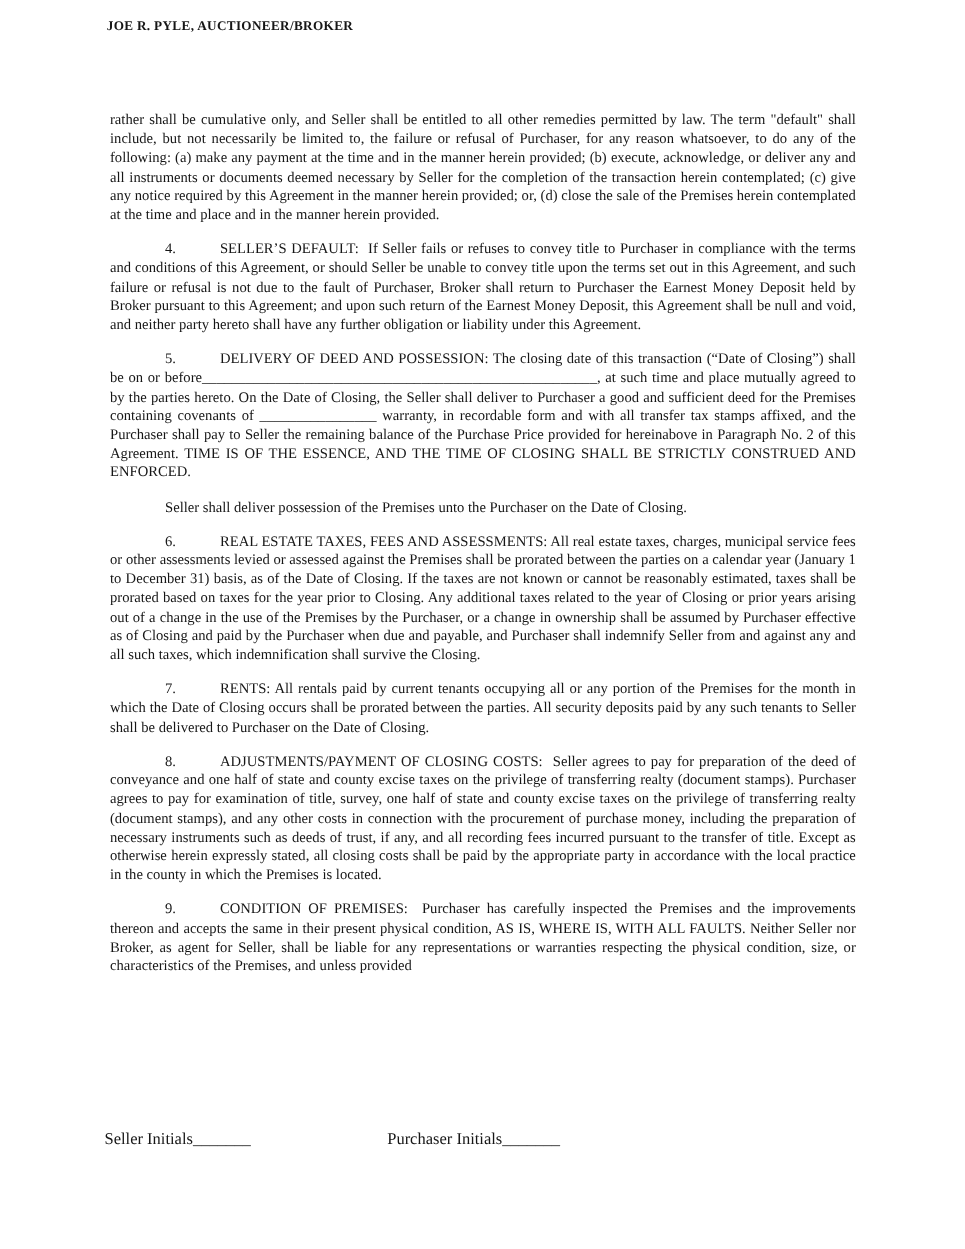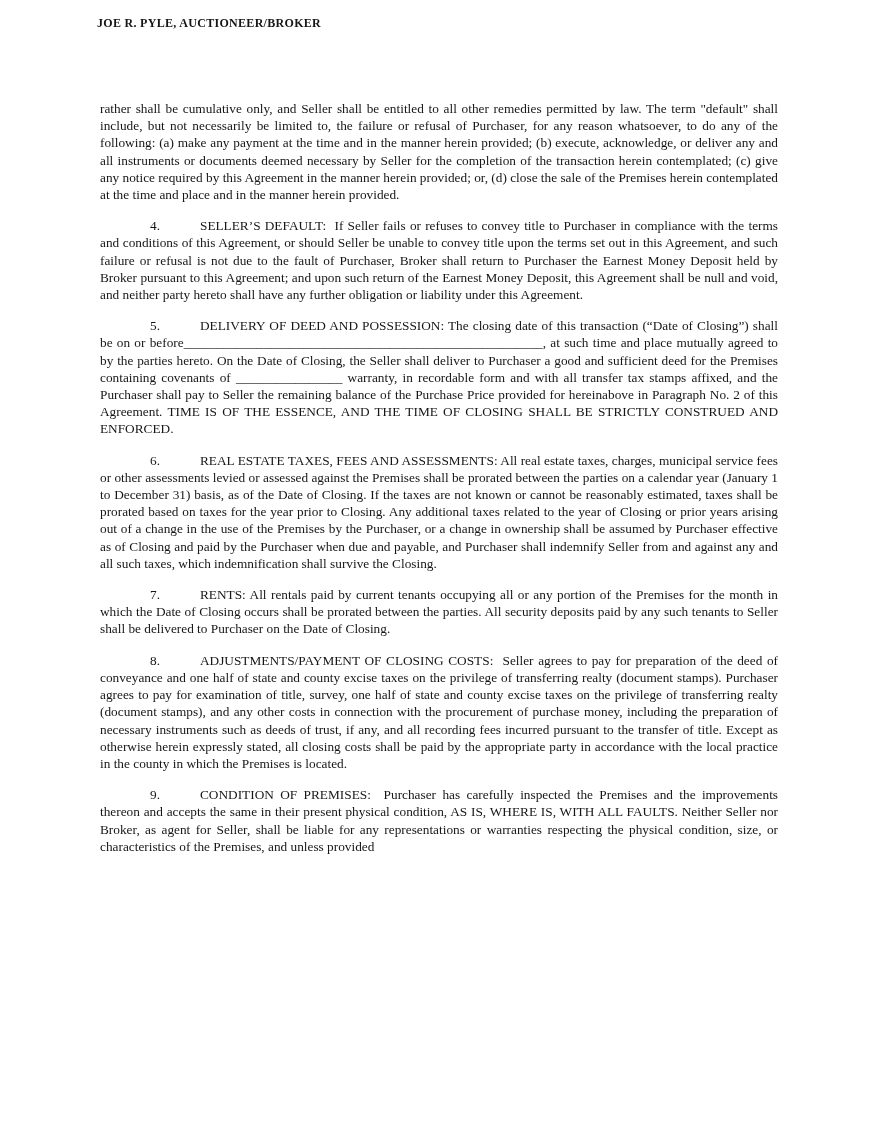--- a/index.html
+++ b/index.html
@@ -83,25 +83,30 @@
   <div class="doc-header">JOE R. PYLE, AUCTIONEER/BROKER</div>
 
   <div class="content">
 
     <p><span>rather shall be cumulative only, and Seller shall be entitled to all other remedies permitted by law. The term "default" shall include, but not necessarily be limited to, the failure or refusal of Purchaser, for any reason whatsoever, to do any of the following: (a) make any payment at the time and in the manner herein provided; (b) execute, acknowledge, or deliver any and all instruments or documents deemed necessary by Seller for the completion of the transaction herein contemplated; (c) give any notice required by this Agreement in the manner herein provided; or, (d) close the sale of the Premises herein contemplated at the time and place and in the manner herein provided.</span></p>
 
     <p><span class="tab1"></span><span>4.</span><span class="tab2"></span><span class="sec-heading">SELLER’S DEFAULT</span><span>:&nbsp; If Seller fails or refuses to convey title to Purchaser in compliance with the terms and conditions of this Agreement, or should Seller be unable to convey title upon the terms set out in this Agreement, and such failure or refusal is not due to the fault of Purchaser, Broker shall return to Purchaser the Earnest Money Deposit held by Broker pursuant to this Agreement; and upon such return of the Earnest Money Deposit, this Agreement shall be null and void, and neither party hereto shall have any further obligation or liability under this Agreement.</span></p>
 
     <p><span class="tab1"></span><span>5.</span><span class="tab2"></span><span class="sec-heading">DELIVERY OF DEED AND POSSESSION</span><span>: The closing date of this transaction (“Date of Closing”) shall be on or before</span><span class="blank">______________________________________________________</span><span>, at such time and place mutually agreed to by the parties hereto. On the Date of Closing, the Seller shall deliver to Purchaser a good and sufficient deed for the Premises containing covenants of </span><span class="blank">________________</span><span> warranty, in recordable form and with all transfer tax stamps affixed, and the Purchaser shall pay to Seller the remaining balance of the Purchase Price provided for hereinabove in Paragraph No. 2 of this Agreement. TIME IS OF THE ESSENCE, AND THE TIME OF CLOSING SHALL BE STRICTLY CONSTRUED AND ENFORCED.</span></p>
 
+    <p class="possession"><span>Seller shall deliver possession of the Premises unto the Purchaser on the Date of Closing.</span></p>
 
     <p><span class="tab1"></span><span>6.</span><span class="tab2"></span><span class="sec-heading">REAL ESTATE TAXES, FEES AND ASSESSMENTS</span><span>: All real estate taxes, charges, municipal service fees or other assessments levied or assessed against the Premises shall be prorated between the parties on a calendar year (January 1 to December 31) basis, as of the Date of Closing. If the taxes are not known or cannot be reasonably estimated, taxes shall be prorated based on taxes for the year prior to Closing. Any additional taxes related to the year of Closing or prior years arising out of a change in the use of the Premises by the Purchaser, or a change in ownership shall be assumed by Purchaser effective as of Closing and paid by the Purchaser when due and payable, and Purchaser shall indemnify Seller from and against any and all such taxes, which indemnification shall survive the Closing.</span></p>
 
     <p><span class="tab1"></span><span>7.</span><span class="tab2"></span><span class="sec-heading">RENTS</span><span>: All rentals paid by current tenants occupying all or any portion of the Premises for the month in which the Date of Closing occurs shall be prorated between the parties. All security deposits paid by any such tenants to Seller shall be delivered to Purchaser on the Date of Closing.</span></p>
 
     <p><span class="tab1"></span><span>8.</span><span class="tab2"></span><span class="sec-heading">ADJUSTMENTS/PAYMENT OF CLOSING COSTS</span><span>:&nbsp; Seller agrees to pay for preparation of the deed of conveyance and one half of state and county excise taxes on the privilege of transferring realty (document stamps). Purchaser agrees to pay for examination of title, survey, one half of state and county excise taxes on the privilege of transferring realty (document stamps), and any other costs in connection with the procurement of purchase money, including the preparation of necessary instruments such as deeds of trust, if any, and all recording fees incurred pursuant to the transfer of title. Except as otherwise herein expressly stated, all closing costs shall be paid by the appropriate party in accordance with the local practice in the county in which the Premises is located.</span></p>
 
     <p><span class="tab1"></span><span>9.</span><span class="tab2"></span><span class="sec-heading">CONDITION OF PREMISES</span><span>:&nbsp; Purchaser has carefully inspected the Premises and the improvements thereon and accepts the same in their present physical condition, AS IS, WHERE IS, WITH ALL FAULTS. Neither Seller nor Broker, as agent for Seller, shall be liable for any representations or warranties respecting the physical condition, size, or characteristics of the Premises, and unless provided</span></p>
 
   </div>
 
+  <div class="footer">
+    <span class="seller-block"><span>Seller Initials</span><span class="blank">_______</span></span>
+    <span class="purchaser-block"><span>Purchaser Initials</span><span class="blank">_______</span></span>
+  </div>
 
 </div>
 
 </body></html>

